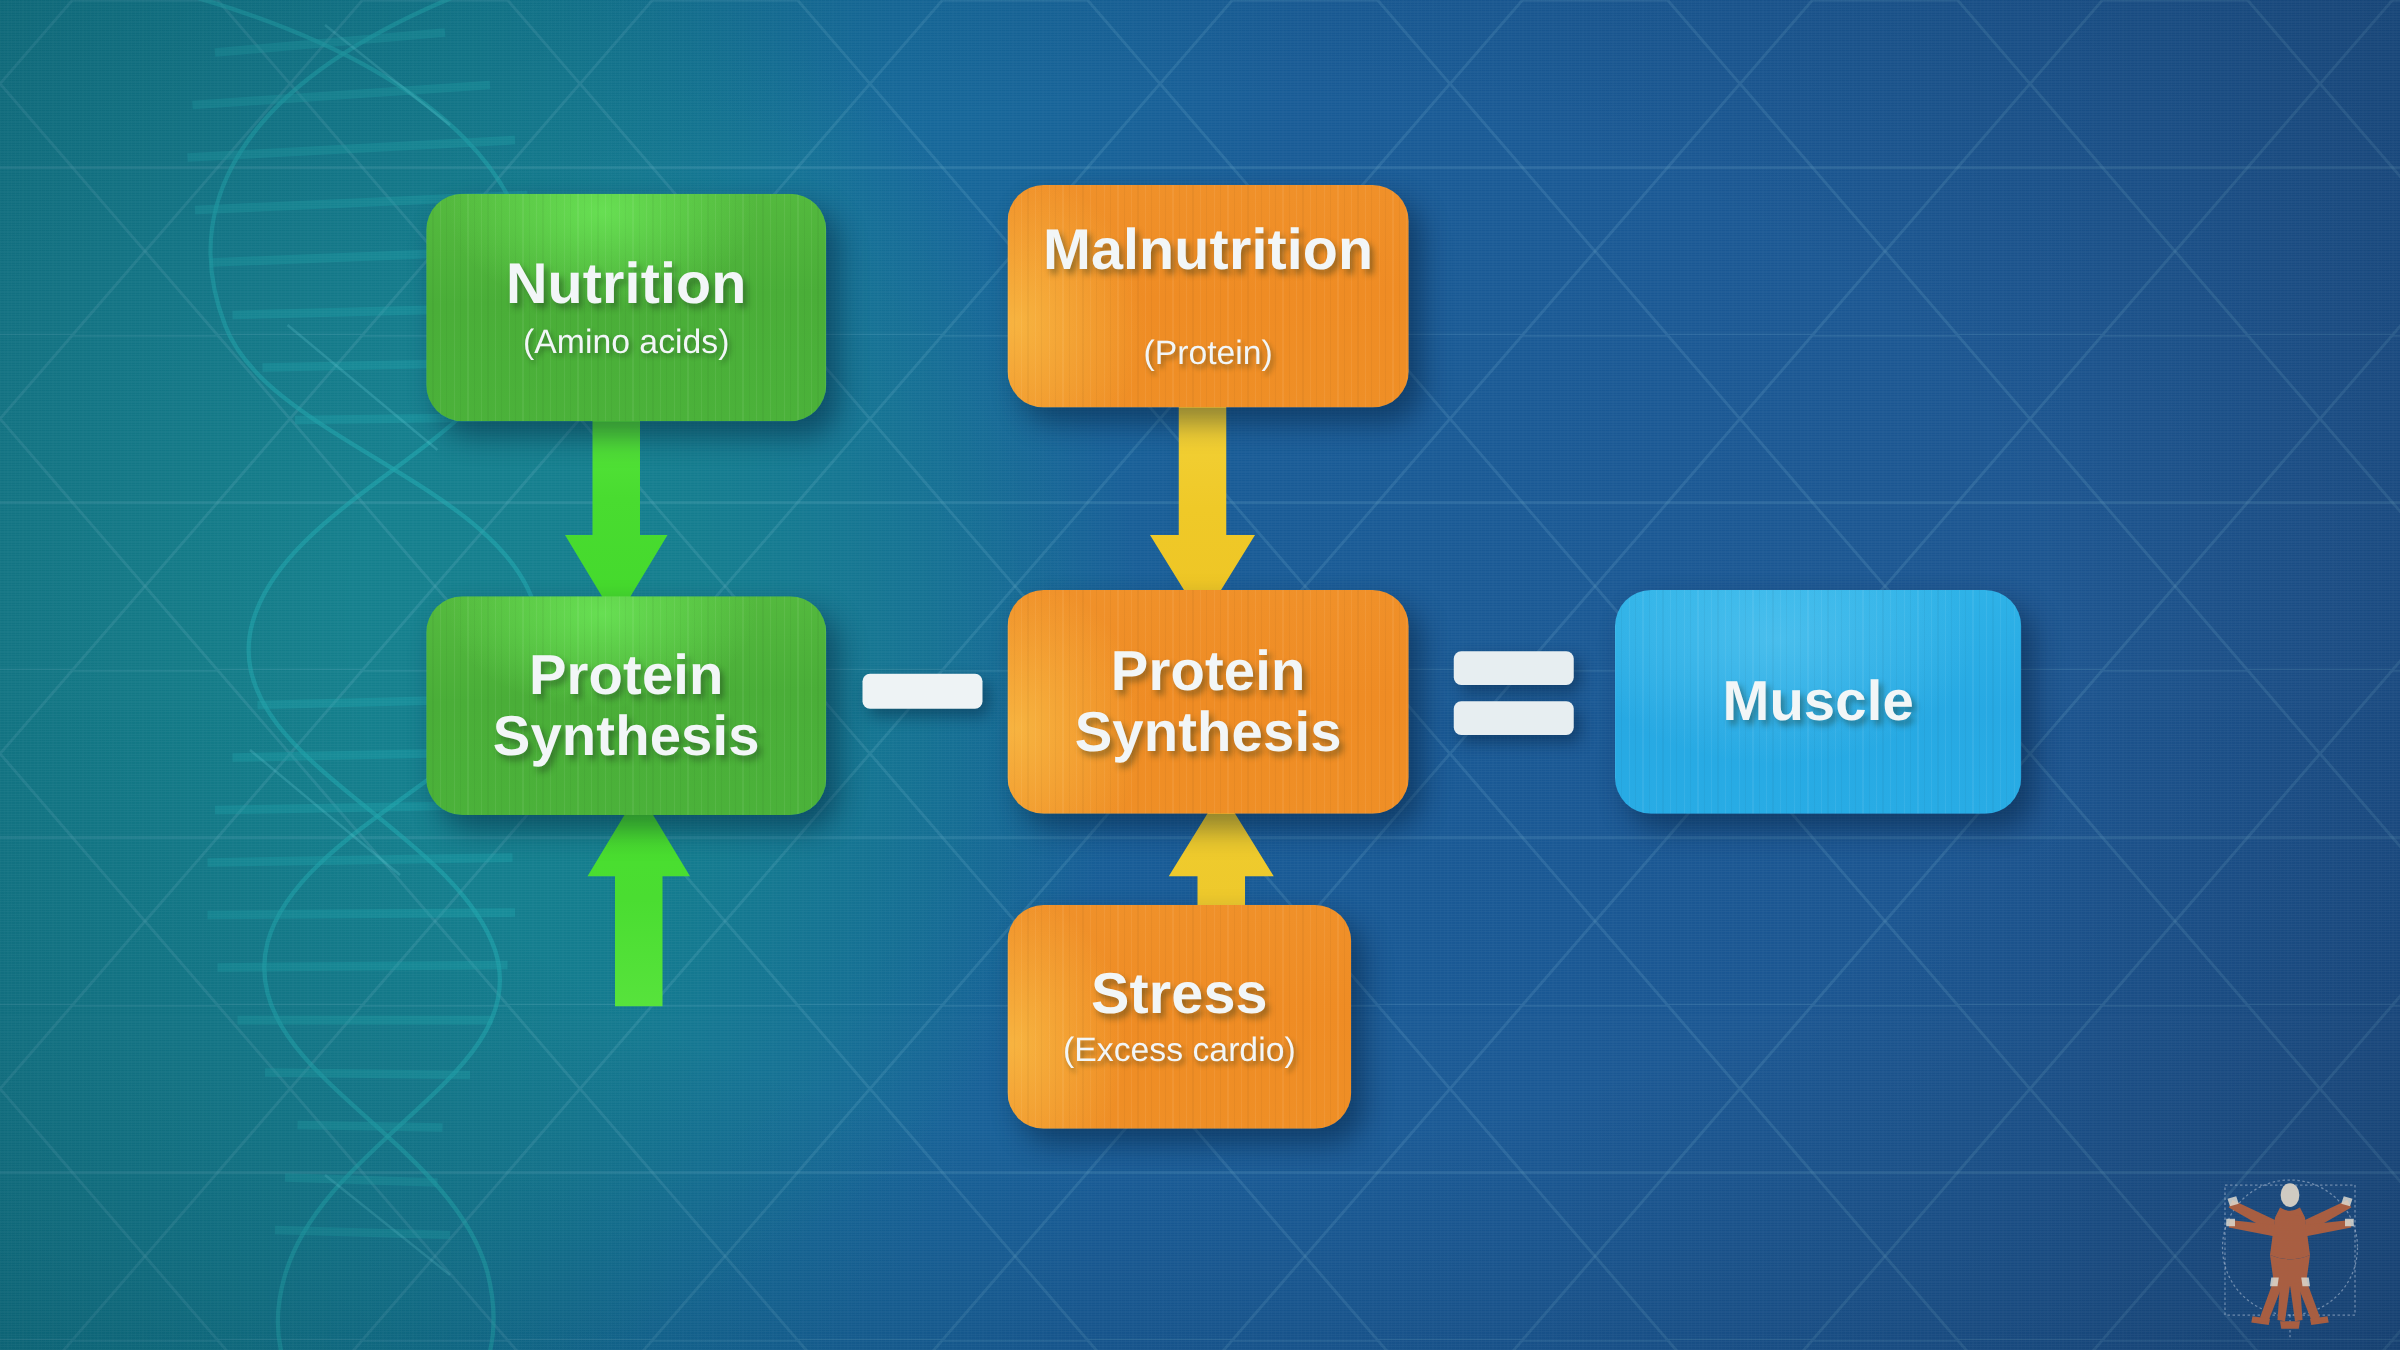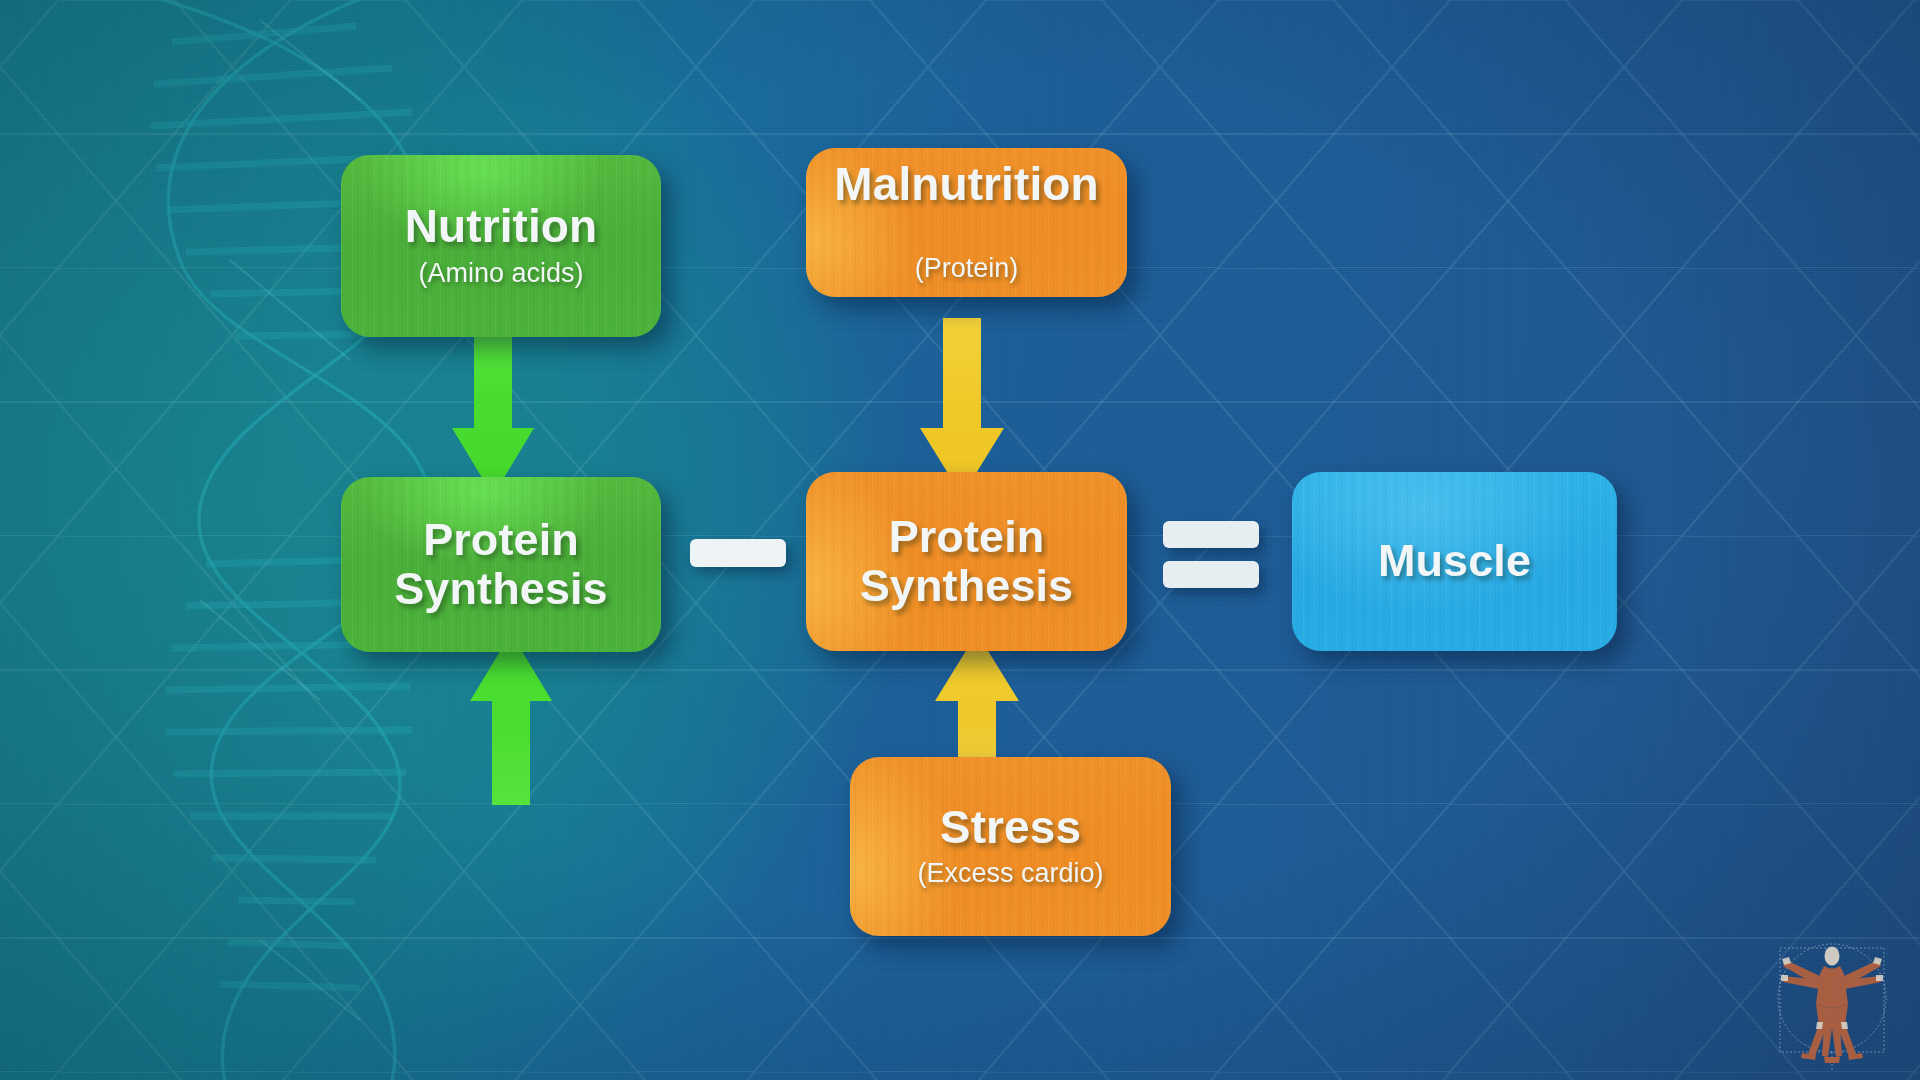--- a/index.html
+++ b/index.html
@@ -76,25 +76,25 @@
       linear-gradient(178deg, #f0912a 0%, #ef8c24 50%, #ef8f26 100%);
   }
   .blue {
     background:
       radial-gradient(ellipse 70% 80% at 40% 22%, rgba(150,230,255,.28) 0%, rgba(150,230,255,0) 70%),
       linear-gradient(178deg, #2fb3e8 0%, #27a9e3 55%, #28ace5 100%);
   }
 
   
   #n-nutrition   { left:341px;  top:155px; width:320px; height:182px; }
-  #n-malnutrition{ left:806px;  top:148px; width:321px; height:149px;gap:37px; }
+  #n-malnutrition{ left:806px;  top:148px; width:321px; height:178px;gap:37px; }
   #n-synthesis   { left:341px;  top:477px; width:320px; height:175px; }
   #n-breakdown   { left:806px;  top:472px; width:321px; height:179px; }
   #n-tension     { left:345px;  top:769px; width:320px; height:175px; }
-  #n-stress      { left:806px;  top:757px; width:321px; height:179px;margin-left:44px; }
+  #n-stress      { left:806px;  top:724px; width:275px; height:179px; }
   #n-hypertrophy { left:1292px; top:472px; width:325px; height:179px; }
 
   
   .arrow { position:absolute; z-index:2; }
   .arrow svg { display:block; width:100%; height:100%; overflow:visible; }
 
   #a-nut-syn { left:452px; top:318px; width:82px; height:178px; }
   #a-ten-syn { left:470px; top:633px; width:82px; height:172px; }
   #a-mal-brk { left:920px; top:318px; width:84px; height:178px; }
   #a-str-brk { left:935px; top:633px; width:84px; height:172px; }

